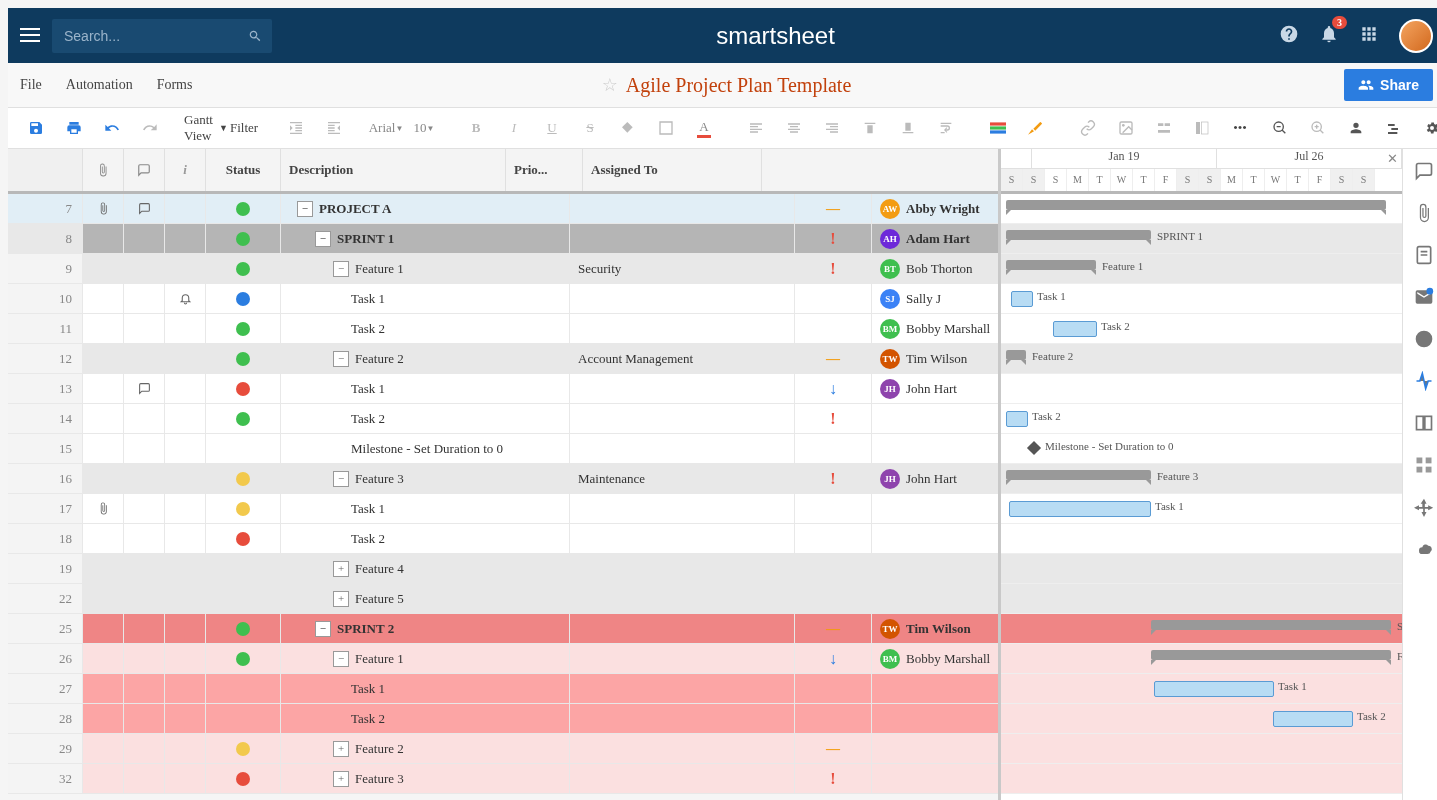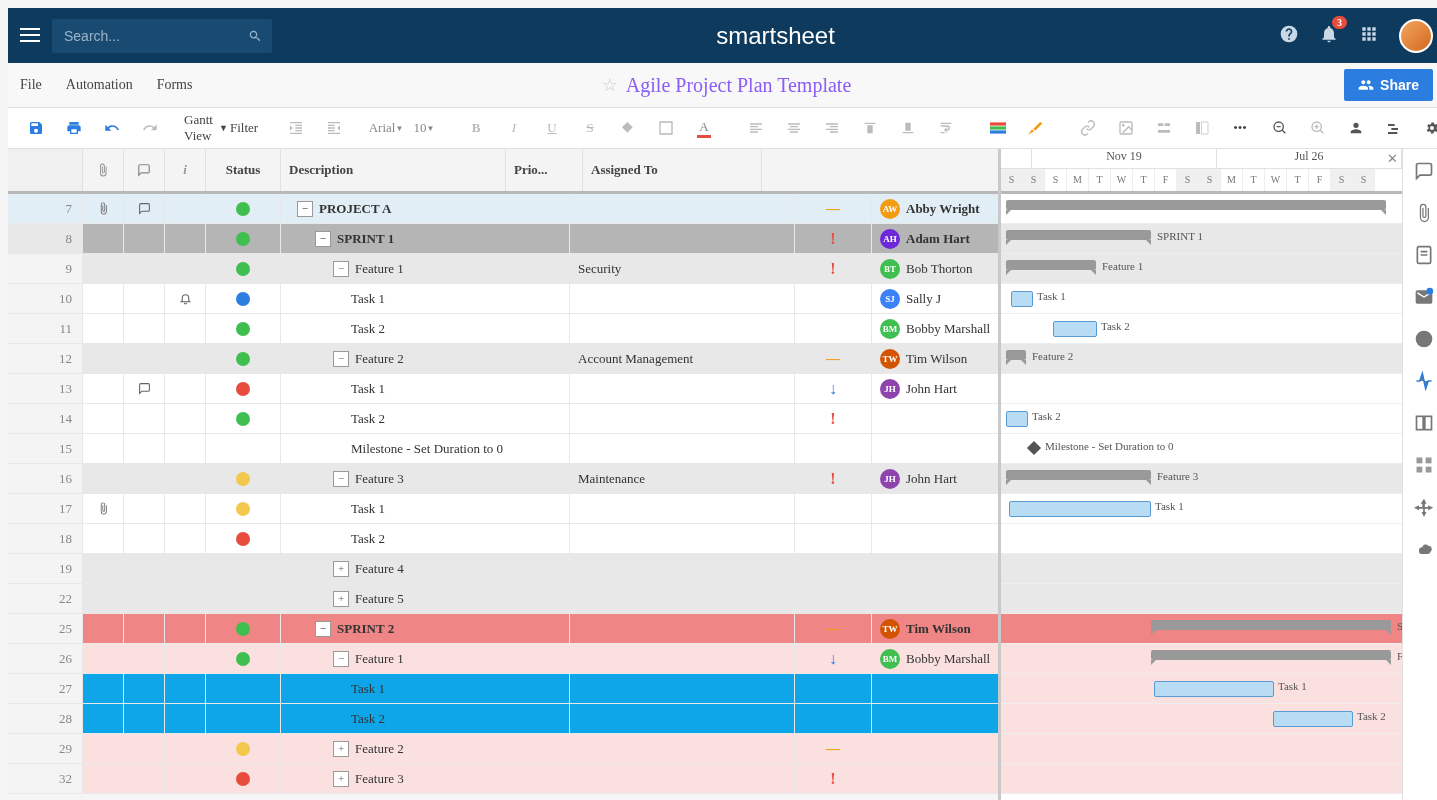--- a/index.html
+++ b/index.html
@@ -18,21 +18,21 @@
 .icon-btn svg{width:20px;height:20px;fill:#c9d8e6;}
 .badge { position:absolute; top:-8px; right:-8px; background:#e74c3c; color:#fff; font-size:10px; border-radius:8px; padding:1px 5px; font-weight:bold;}
 .avatar { width:30px; height:30px; border-radius:50%; background:linear-gradient(135deg,#f4a460,#d2691e); border:2px solid #fff;}
 
 
 .menubar { height:44px; background:#f8f8f8; border-bottom:1px solid #e0e0e0; display:flex; align-items:center; padding:0 12px; gap:18px; font-size:14px; color:#444; position:relative;}
 .menubar .menus{display:flex;gap:24px;}
 .menubar .menus span{cursor:pointer;}
 .title-area { position:absolute; left:50%; transform:translateX(-50%); display:flex; align-items:center; gap:8px; }
 .title-area .star{color:#ccc;font-size:18px;}
-.title-area .title{font-size:20px;color:#8b5cf6;}
+.title-area .title{font-size:20px;color:#c2410c;}
 .share-btn { background:#2b7de0; color:#fff; border:none; padding:8px 14px; border-radius:2px; font-size:14px; font-weight:bold; cursor:pointer; margin-left:auto; display:flex;align-items:center;gap:6px;}
 
 
 .toolbar { height:40px; background:#fff; border-bottom:1px solid #e0e0e0; display:flex; align-items:center; padding:0 10px; gap:2px; }
 .toolbar .sep { width:1px; height:24px; background:#e0e0e0; margin:0 6px;}
 .tb-btn { min-width:28px; height:28px; display:flex; align-items:center; justify-content:center; border-radius:2px; cursor:pointer; font-size:13px; color:#444; padding:0 4px;}
 .tb-btn svg{width:16px;height:16px;fill:#555;}
 .tb-btn.disabled{color:#bbb;}
 .tb-btn.disabled svg{fill:#bbb;}
 .view-dd { display:flex; align-items:center; gap:4px; padding:0 6px;}
@@ -61,21 +61,21 @@
 
 
 .rows{overflow-y:auto;}
 .row{display:flex;height:29px;border-bottom:1px solid #e8e8e8;font-size:13px;background:#fff;}
 .row .col{border-right:1px solid #e8e8e8;}
 .row.level0{background:#e1eef6;font-weight:bold;}
 .row.level0 .c-num{background:#e1eef6;}
 .row.sprint{background:#b5b5b5;font-weight:bold;}
 .row.sprint .c-num{background:#e8e8e8;}
 .row.feature{background:#e8e8e8;font-weight:normal;}
-.row.pink{background:#0ea5e9;}
+.row.pink{background:#fca5a5;}
 .row.pinkfeat{background:#fbe0e0;}
 .row.sprint2{background:#ef8585;font-weight:bold;}
 .row .c-num{background:#f4f4f4;}
 .dot{width:14px;height:14px;border-radius:50%;}
 .dot.green{background:#3fbf4f;}
 .dot.yellow{background:#f2c94c;}
 .dot.red{background:#e74c3c;}
 .dot.blue{background:#2b7de0;}
 .expander{width:14px;height:14px;border:1px solid #999;background:#fff;display:inline-flex;align-items:center;justify-content:center;font-size:11px;line-height:1;margin-right:6px;cursor:pointer;color:#666;flex-shrink:0;}
 .category-content{display:flex;align-items:center;}
@@ -777,21 +777,21 @@
             <div class="col c-assign"></div>
           </div>
         </div>
     </div>
   </div>
 
   <div class="gantt-pane">
     <div class="gantt-head">
       <div class="gantt-weeks">
         <div class="wk" style="flex:0 0 30px;border-bottom:1px solid #e0e0e0"></div>
-        <div class="wk">Nov 19</div>
+        <div class="wk">Jan 19</div>
         <div class="wk">Jul 26</div>
       </div>
       <div class="gantt-days" id="gantt-days">
         <div class="day we">S</div>
           <div class="day we">S</div>
           <div class="day">S</div>
           <div class="day">M</div>
           <div class="day">T</div>
           <div class="day">W</div>
           <div class="day">T</div>

